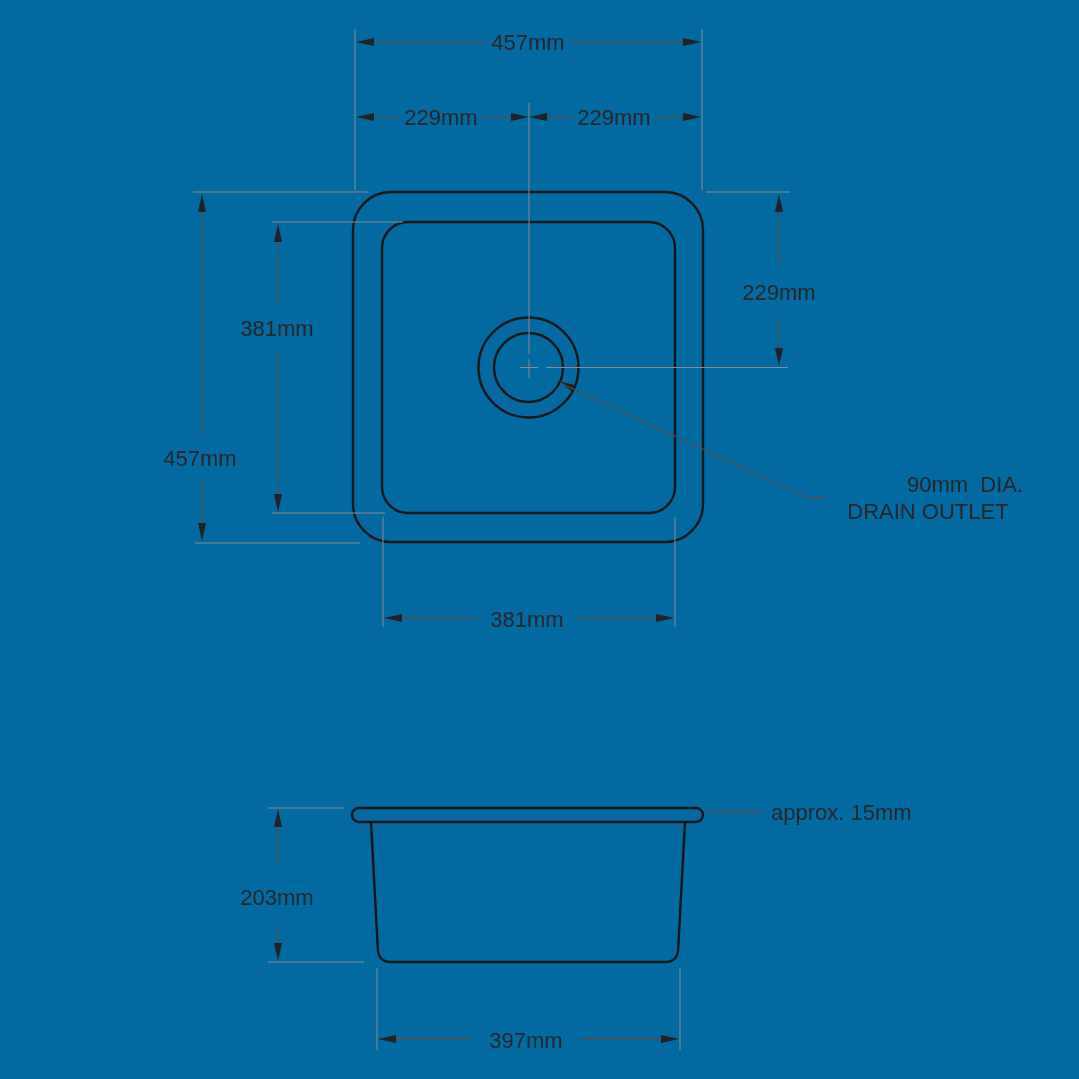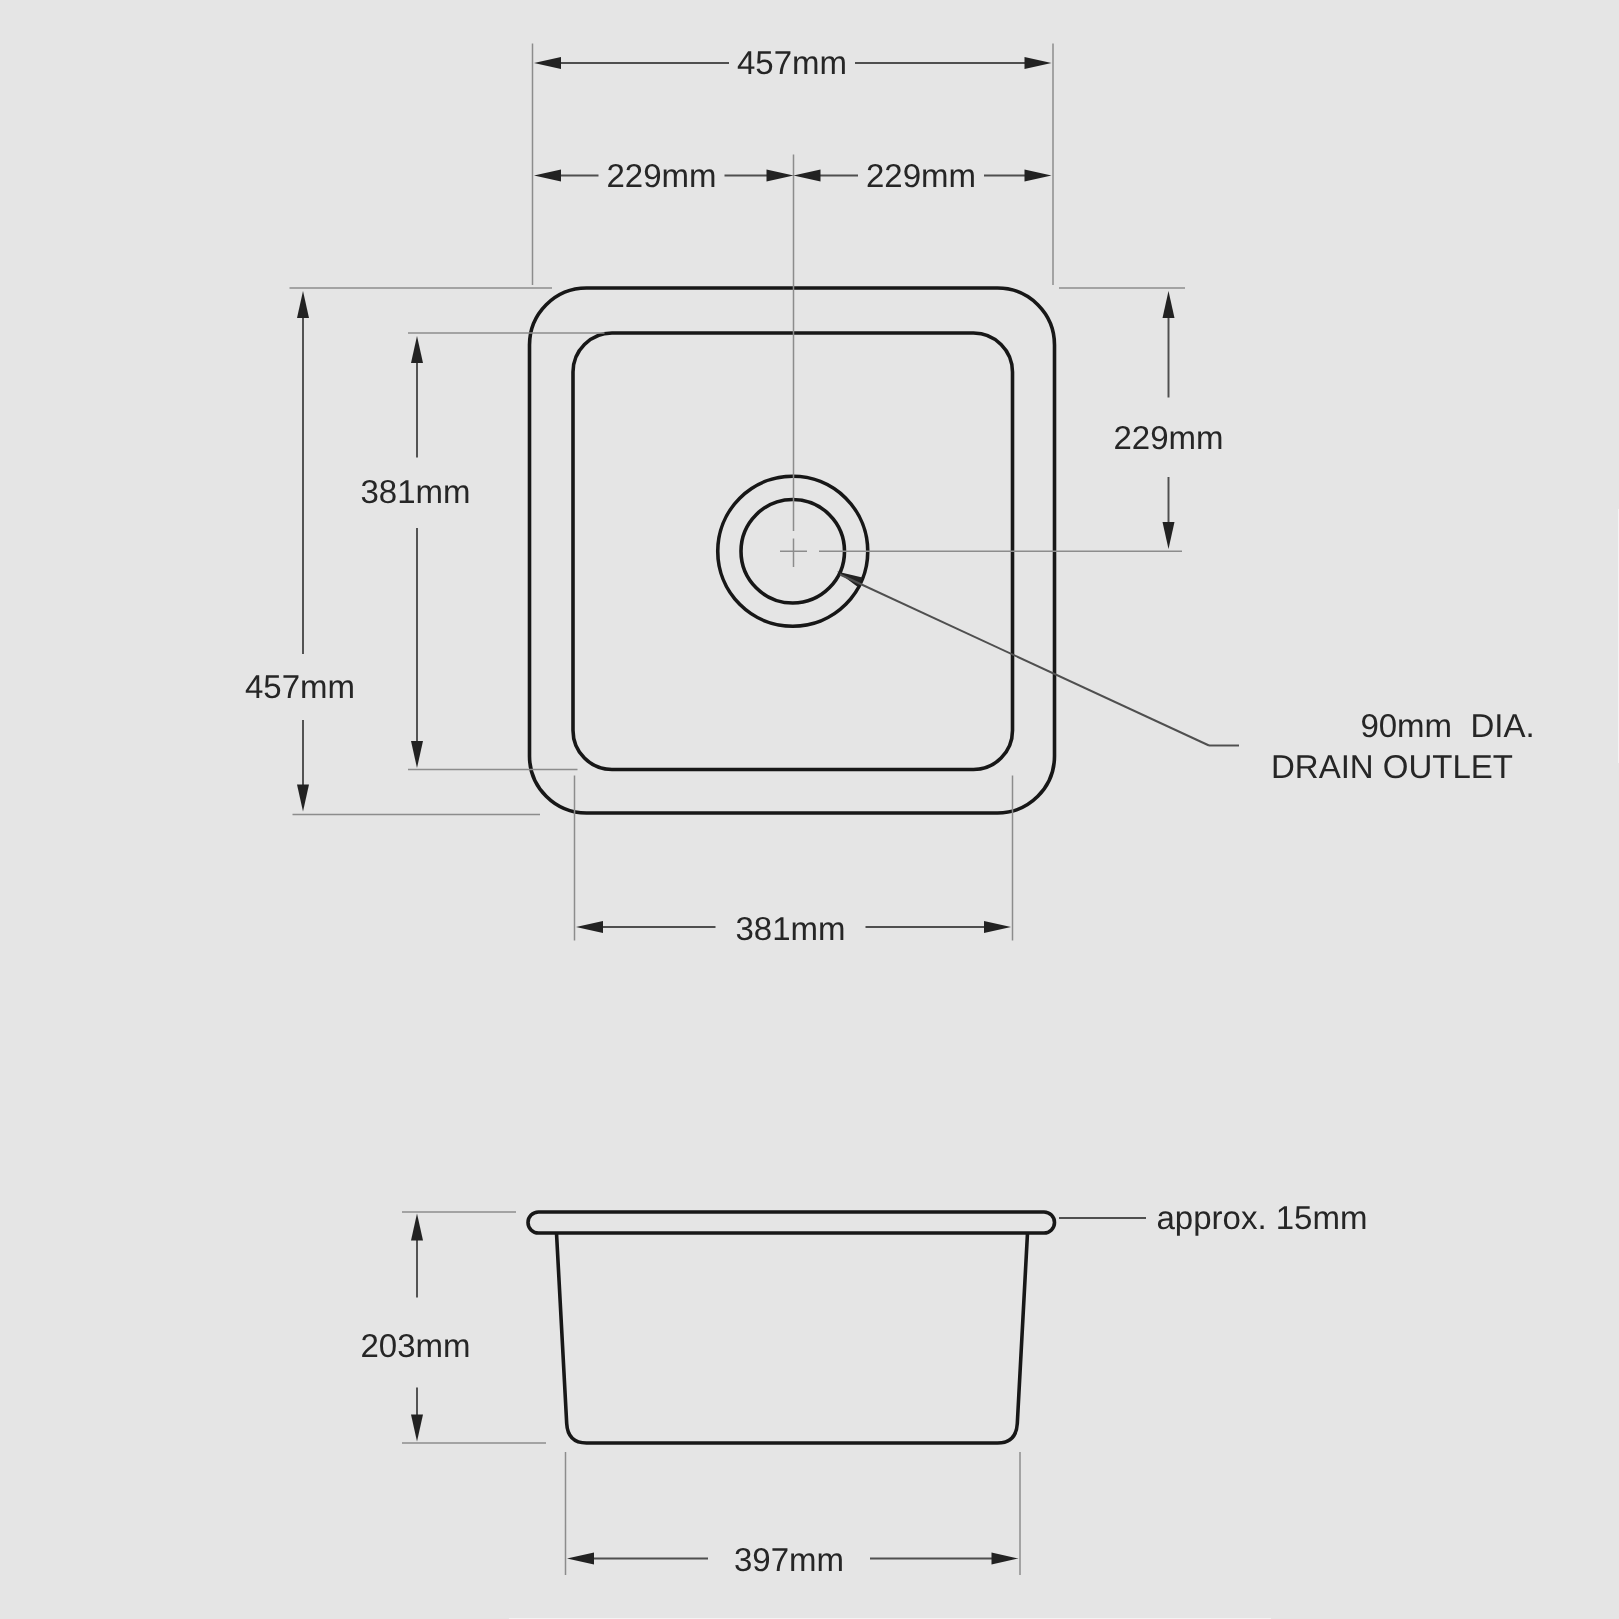--- a/index.html
+++ b/index.html
@@ -4,21 +4,21 @@
 <style>
   html, body {
     margin: 0;
     padding: 0;
     background: #ffffff;
   }
   .stage {
     position: relative;
     width: 1079px;
     height: 1079px;
-    background: #e5e5e5;
+    background: #0369a1;
     font-family: "Liberation Sans", sans-serif;
   }
   svg { display: block; }
   .outline {
     fill: none;
     stroke: #171717;
     stroke-width: 2.4;
   }
   .dim {
     stroke: #4f4f4f;

